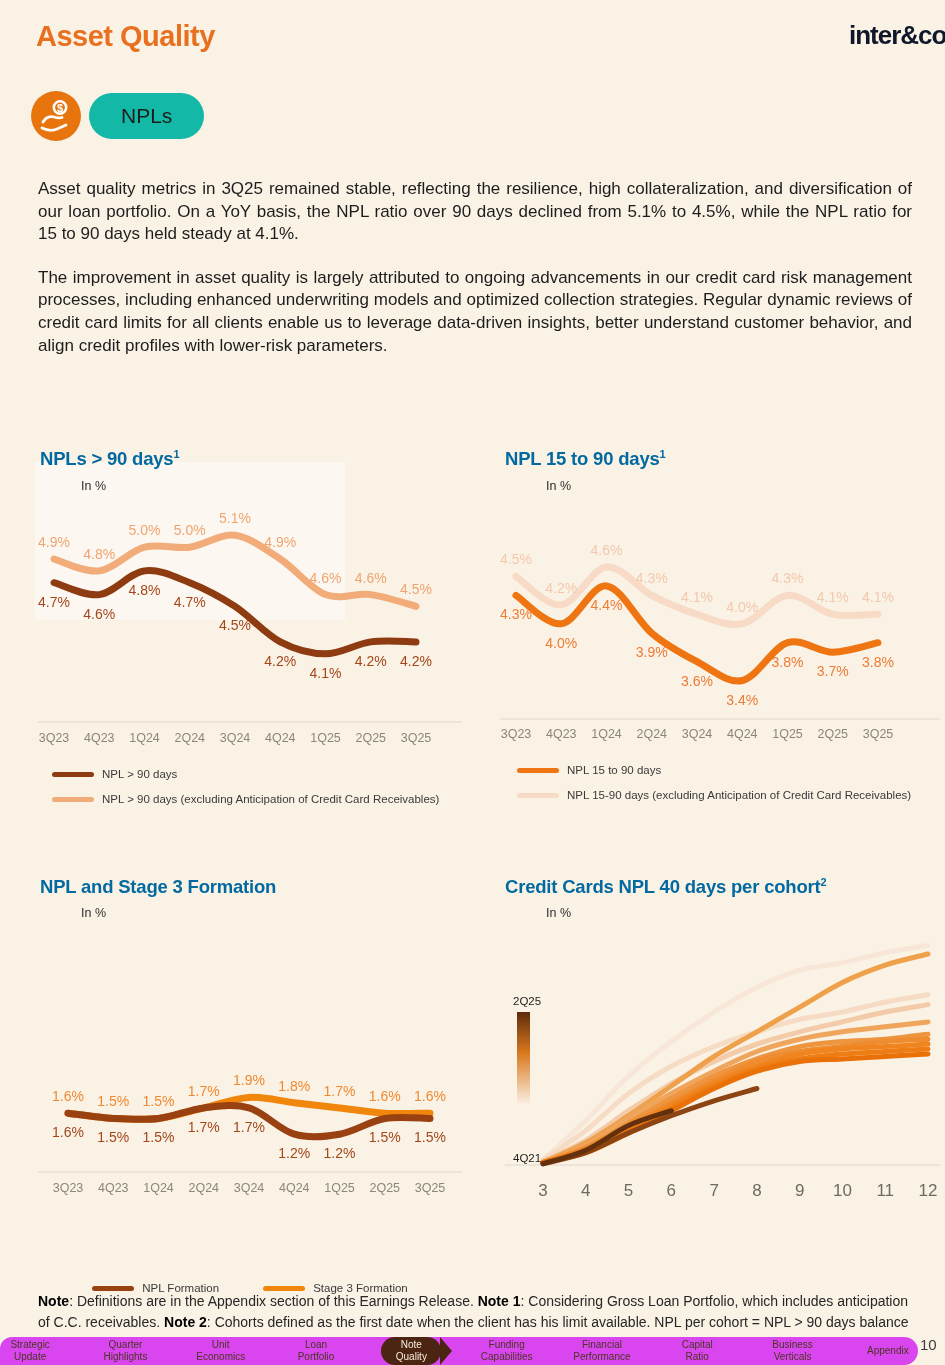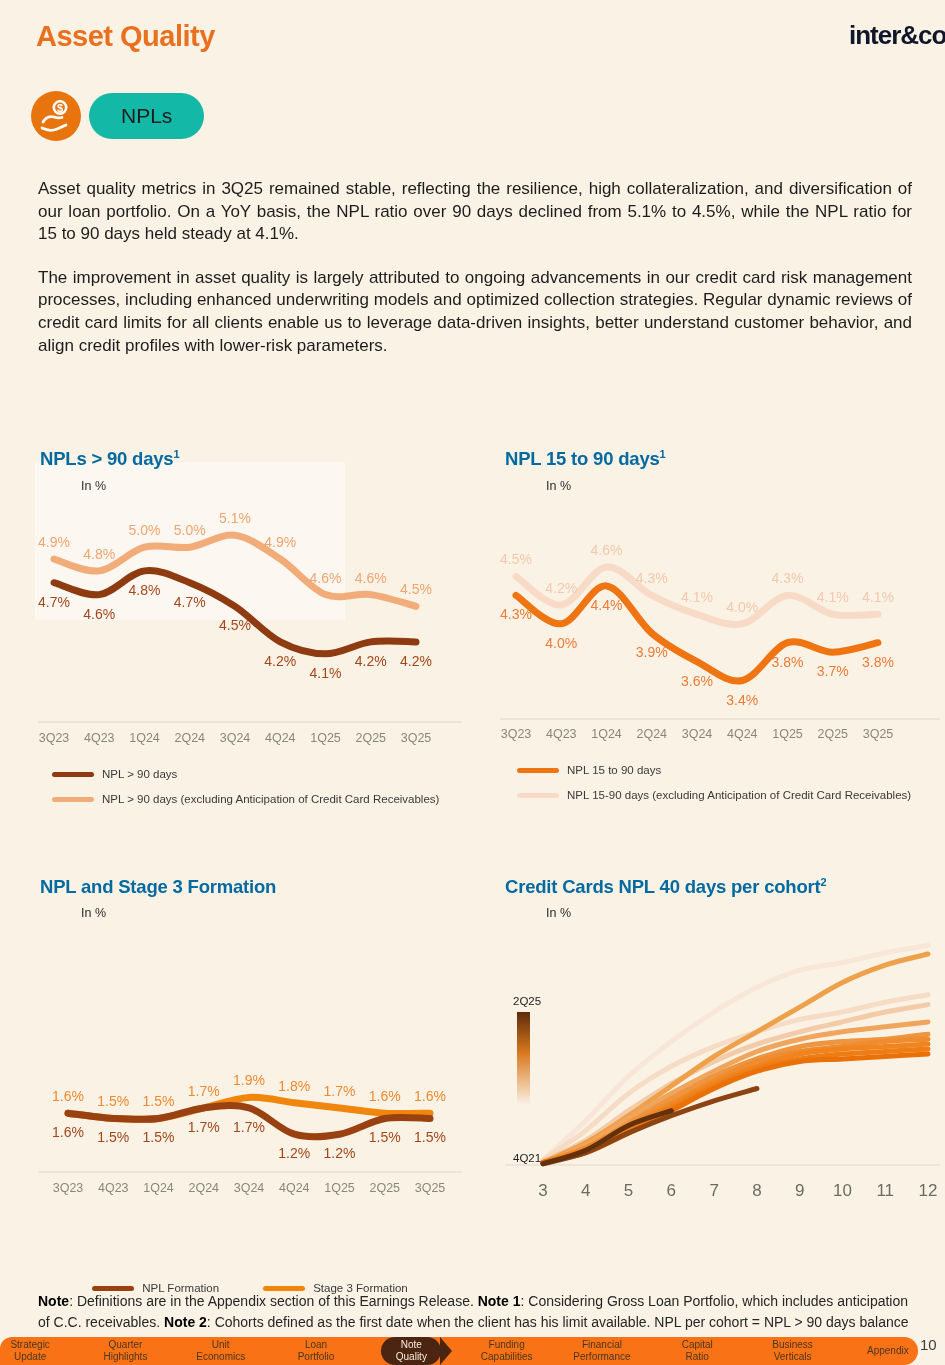--- a/index.html
+++ b/index.html
@@ -18,21 +18,21 @@
   .chart-unit{position:absolute;font-size:12.5px;color:#2e2e2e;margin-left:40px;}
   .chart-host{position:absolute;}
   .legend{position:absolute;display:flex;flex-direction:column;gap:13px;justify-content:flex-end;}
   .legend-item{display:flex;align-items:center;gap:8px;font-size:11.5px;color:#3A3A3A;}
   .swatch{display:inline-block;width:42px;height:5px;border-radius:3px;flex:none;}
   .legend-row{position:absolute;display:flex;justify-content:center;gap:44px;}
   .grad-bar{position:absolute;left:517px;top:1012px;width:13px;height:92px;}
   .grad-label{position:absolute;font-size:11.5px;color:#1d1d1d;}
   .footnote{position:absolute;left:38px;top:1291px;width:880px;font-size:14px;line-height:1.5;color:#262626;}
   .footnote b{color:#000;}
-  .navbar{position:absolute;left:0;top:1337px;width:918px;height:28px;background:#f97316;
+  .navbar{position:absolute;left:0;top:1337px;width:918px;height:28px;background:#d946ef;
           border-radius:12px 14px 14px 0;display:flex;align-items:stretch;gap:35px;}
   .nav-item{flex:1;display:flex;align-items:center;justify-content:center;text-align:center;
             font-size:10px;line-height:1.18;color:#4A3520;cursor:pointer;position:relative;}
   .nav-item span{white-space:pre-line;}
   .nav-item.active{background:#4C2512;border-radius:14px;color:#F7ECDB;z-index:2;}
   .nav-item.active::after{content:"";position:absolute;right:-11px;top:50%;margin-top:-14px;
             border-top:14px solid transparent;border-bottom:14px solid transparent;border-left:12px solid #4C2512;}
   .page-number{position:absolute;left:920px;top:1336px;font-size:15px;color:#3d3d3d;}
 </style>
 </head>

